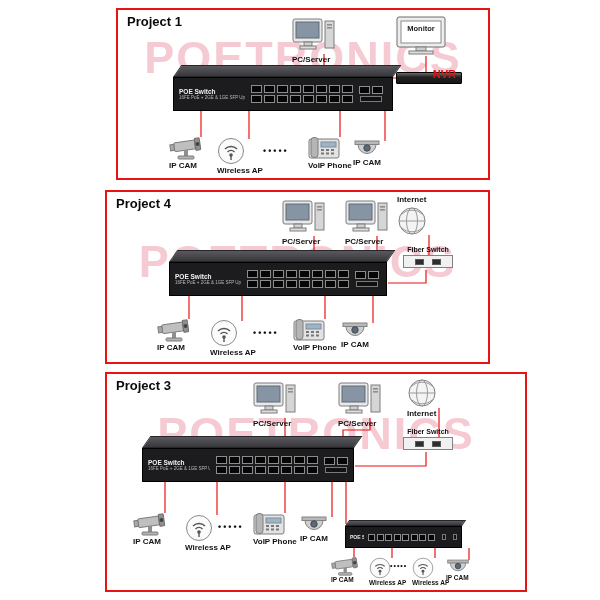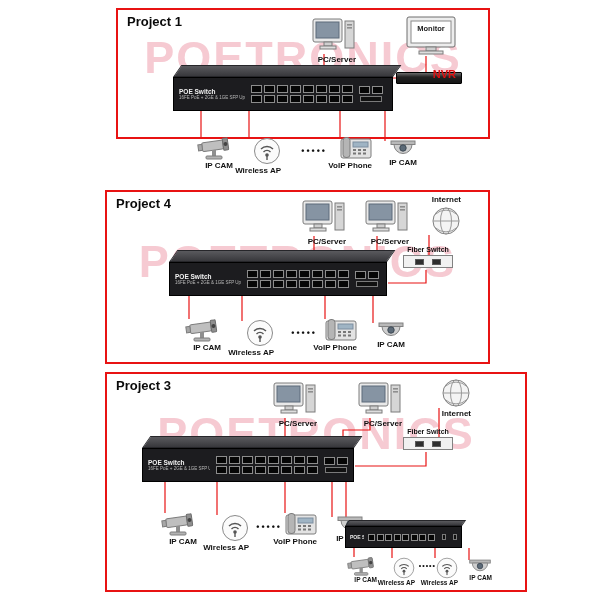--- a/index.html
+++ b/index.html
@@ -3,21 +3,21 @@
 <meta charset="utf-8">
 <style>
   *{margin:0;padding:0;box-sizing:border-box}
   body{background:#ffffff;font-family:"Liberation Sans",sans-serif}
   .stage{position:relative;width:600px;height:600px;background:#fff;overflow:hidden}
   .panel{position:absolute;border:2px solid #e81313;background:#fff}
   .ptitle{position:absolute;left:9px;top:4px;font-size:13px;font-weight:bold;color:#0a0a0a;z-index:3}
   .wm{position:absolute;left:0;width:100%;text-align:center;font-size:45px;font-weight:bold;letter-spacing:2px;color:#ef9fae;opacity:.55;z-index:0;white-space:nowrap}
   .lines{position:absolute;left:0;top:0;z-index:1}
   .lines polyline{fill:none;stroke:#e81313;stroke-width:1.2}
-  .dev{position:absolute;width:64px;display:flex;flex-direction:column;align-items:flex-end;z-index:2}
+  .dev{position:absolute;width:64px;display:flex;flex-direction:column;align-items:flex-start;z-index:2}
   .dev.sm{width:46px}
   .dlabel{margin-top:1px;font-size:8px;font-weight:bold;color:#111;white-space:nowrap}
   .dev.sm .dlabel{font-size:6.5px;margin-top:0}
   .dots-text{font-size:9px;font-weight:bold;letter-spacing:2px;color:#111}
   .sw{position:absolute;z-index:2}
   .sw-top{height:12px;background:linear-gradient(#5a5a5e,#38383c);border:1px solid #26262a;transform:skewX(-35deg);transform-origin:bottom left}
   .sw-front{height:34px;background:#1c1c1f;border:1px solid #000;display:flex;align-items:center;gap:6px;padding:0 5px}
   .sw-text{width:66px;overflow:hidden}
   .sw-name{font-size:6.5px;font-weight:bold;color:#f2f2f2;white-space:nowrap}
   .sw-sub{font-size:4.5px;color:#b9b9b9;white-space:nowrap}
@@ -38,21 +38,21 @@
   .fiber{position:absolute;z-index:2;display:flex;flex-direction:column;align-items:center;width:56px}
   .fiber-label{font-size:7px;font-weight:bold;color:#111;white-space:nowrap;margin-bottom:2px}
   .fiber-box{width:50px;height:13px;background:#f1f1f1;border:1px solid #828282;display:flex;align-items:center;justify-content:center;gap:8px}
   .fport{width:9px;height:6px;background:#2e2e2e;border:1px solid #5a5a5a}
 </style>
 </head>
 <body>
 
 <div class="stage">
 
-  <div class="panel" style="left:116px;top:8px;width:374px;height:131px">
+  <div class="panel" style="left:116px;top:8px;width:374px;height:172px">
     <div class="ptitle">Project 1</div>
     <div class="wm" style="top:22px">POETRONICS</div>
     <svg class="lines" width="370" height="168">
       <polyline points="206,44 206,62"></polyline>
       <polyline points="308,46 308,63"></polyline>
       <polyline points="278,68 252,68 252,61"></polyline>
       <polyline points="83,101 83,127"></polyline>
       <polyline points="131,101 131,129"></polyline>
       <polyline points="222,101 222,127"></polyline>
       <polyline points="267,101 267,131"></polyline>

